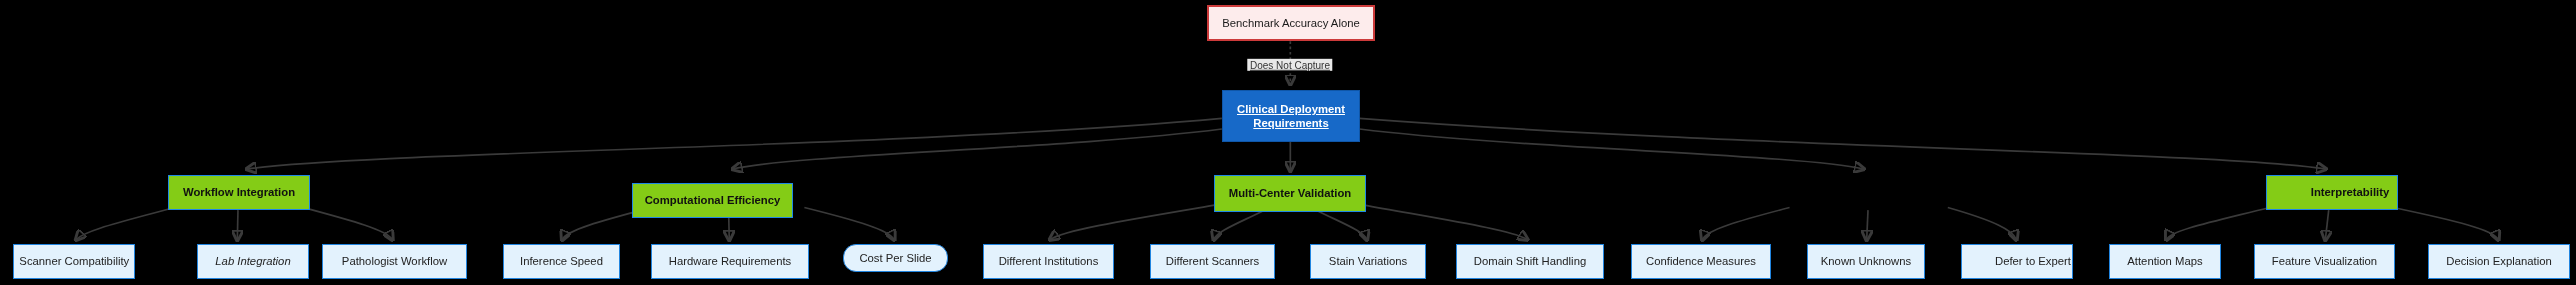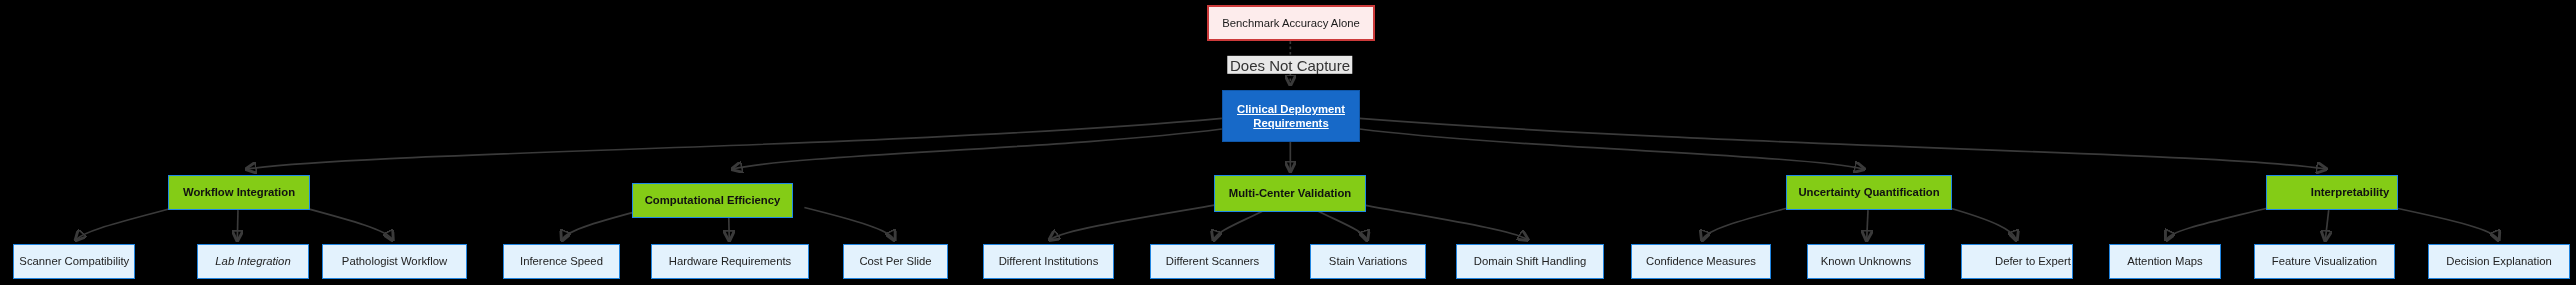--- a/index.html
+++ b/index.html
@@ -63,23 +63,24 @@
   .node.leaf {
     background: #e3f2fd;
     border: 1.3px solid #2185e0;
     color: #222222;
   }
   .edge-label {
     position: absolute;
     transform: translate(-50%, -50%);
     background: #e8e8e8;
     color: #333333;
-    font-size: 15px;
+    font-size: 10px;
     padding: 0.7px 2.7px;
     white-space: nowrap;
+    text-decoration: underline;
   }
 </style>
 </head>
 <body>
 
 <div class="canvas">
 
   <svg class="edges" viewBox="0 0 3875 430" xmlns="http://www.w3.org/2000/svg">
     <defs>
       <marker id="arrow" viewBox="0 0 10 10" refX="8" refY="5" markerWidth="7" markerHeight="7" orient="auto-start-reverse">
@@ -119,29 +120,28 @@
 
   <div class="node root" style="left:1207px;top:5.3px;width:168px;height:36px;">Benchmark Accuracy Alone</div>
 
   <div class="edge-label" style="left:1290px;top:65px;">Does Not Capture</div>
 
   <div class="node center" style="left:1222px;top:90px;width:138px;height:52px;">Clinical Deployment Requirements</div>
 
   <div class="node category" style="left:168px;top:175px;width:142px;height:35px;">Workflow Integration</div>
   <div class="node category" style="left:632px;top:175px;width:161px;height:35px;margin-top:8px;">Computational Efficiency</div>
   <div class="node category" style="left:1214px;top:175px;width:152px;height:37px;">Multi-Center Validation</div>
-  <div class="node category" style="left:1786px;top:175px;width:166px;height:35px;">Uncertainty Quantification</div>
   <div class="node category" style="left:2266px;top:175px;width:132px;height:35px;padding-left:36px;">Interpretability</div>
 
   <div class="node leaf" style="left:13.3px;top:244px;width:122px;height:35px;">Scanner Compatibility</div>
   <div class="node leaf" style="left:197px;top:244px;width:112px;height:35px;font-style:italic;">Lab Integration</div>
   <div class="node leaf" style="left:322px;top:244px;width:145px;height:35px;">Pathologist Workflow</div>
   <div class="node leaf" style="left:503px;top:244px;width:117px;height:35px;">Inference Speed</div>
   <div class="node leaf" style="left:651px;top:244px;width:158px;height:35px;">Hardware Requirements</div>
-  <div class="node leaf" style="left:843px;top:244px;width:105px;height:35px;">Cost Per Slide</div>
+  <div class="node leaf" style="left:843px;top:244px;width:105px;height:28px;border-radius:13px;">Cost Per Slide</div>
   <div class="node leaf" style="left:983px;top:244px;width:131px;height:35px;">Different Institutions</div>
   <div class="node leaf" style="left:1310px;top:244px;width:116px;height:35px;">Stain Variations</div>
   <div class="node leaf" style="left:1150px;top:244px;width:125px;height:35px;">Different Scanners</div>
   <div class="node leaf" style="left:1456px;top:244px;width:148px;height:35px;">Domain Shift Handling</div>
   <div class="node leaf" style="left:1631px;top:244px;width:140px;height:35px;">Confidence Measures</div>
   <div class="node leaf" style="left:1807px;top:244px;width:118px;height:35px;">Known Unknowns</div>
   <div class="node leaf" style="left:1961px;top:244px;width:112px;height:35px;padding-left:32px;">Defer to Expert</div>
   <div class="node leaf" style="left:2109px;top:244px;width:112px;height:35px;">Attention Maps</div>
   <div class="node leaf" style="left:2254px;top:244px;width:141px;height:35px;">Feature Visualization</div>
   <div class="node leaf" style="left:2428px;top:244px;width:142px;height:35px;">Decision Explanation</div>

